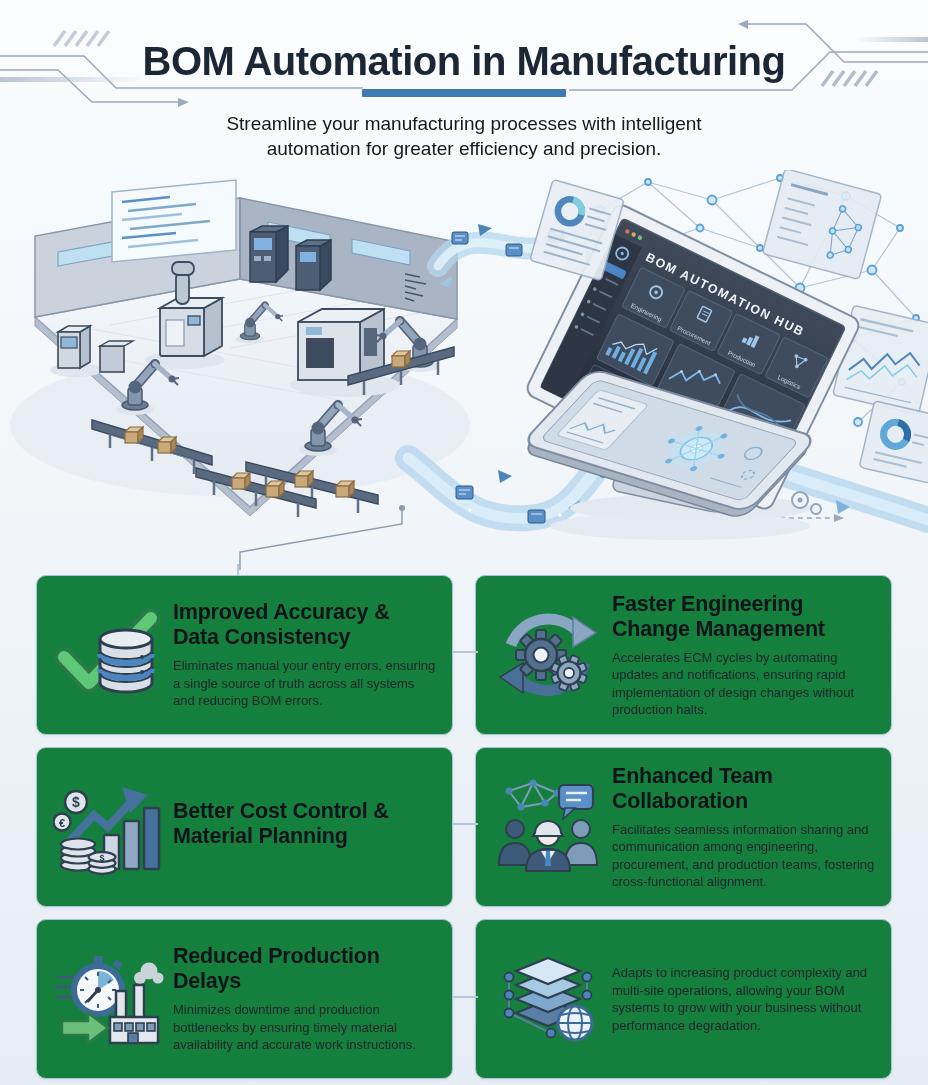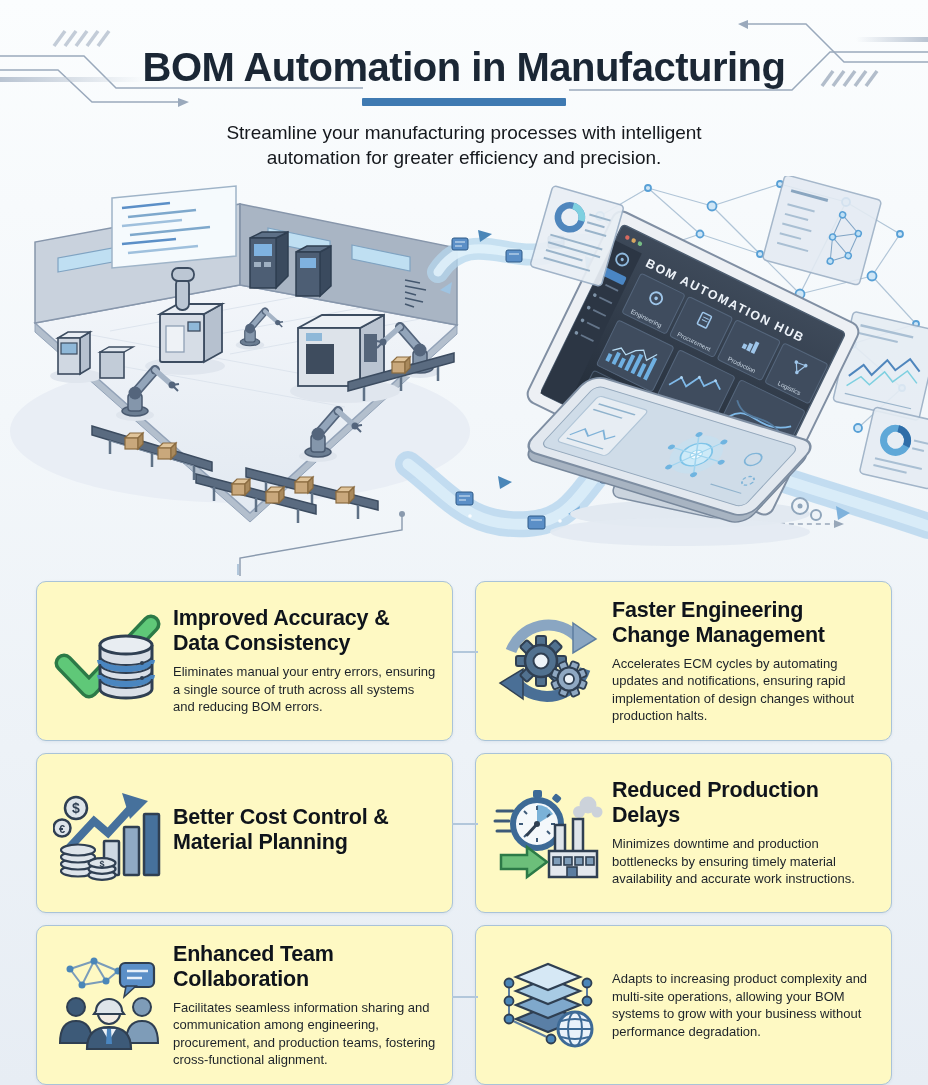--- a/index.html
+++ b/index.html
@@ -5,34 +5,34 @@
   html,body{margin:0;padding:0;}
   body{
     width:928px;height:1085px;overflow:hidden;position:relative;
     font-family:"Liberation Sans",sans-serif;
     background:linear-gradient(180deg,#fbfdfe 0%,#f3f7fa 38%,#e7edf4 100%);
   }
   .deco{position:absolute;left:0;top:0;pointer-events:none;}
   header{position:relative;height:168px;text-align:center;}
   .title{
     padding-top:36px;font-size:40px;font-weight:bold;color:#1b2735;
-    letter-spacing:-.5px;line-height:46px;margin:8px;
+    letter-spacing:-.5px;line-height:46px;margin:2px;
   }
   .underline-bar{width:204px;height:8px;background:#3f7ab2;margin:5px auto 13px auto;border-radius:1px;}
   .subtitle{font-size:19px;color:#15181d;line-height:25px;margin:14px;}
   .hero{display:block;width:928px;height:400px;}
   svg text{font-family:"Liberation Sans",sans-serif;}
   .dash-title{text-transform:uppercase;letter-spacing:1.6px;font-weight:bold;}
   .cards{
     margin:5px 36px 0 36px;
     display:grid;grid-template-columns:1fr 1fr;grid-template-rows:repeat(3,160px);
     column-gap:22px;row-gap:12px;
   }
   .card{
-    background:#fef9c3;border:1.5px solid #a9c3d8;border-radius:10px;
+    background:#15803d;border:1.5px solid #a9c3d8;border-radius:10px;
     box-shadow:0 1px 3px rgba(110,145,180,.14);
     display:flex;align-items:center;padding:8px 10px 8px 8px;box-sizing:border-box;
   }
   .card .icon-box{flex:0 0 128px;display:flex;align-items:center;justify-content:center;}
   .card .txt{flex:1;padding-right:6px;}
   .card h3{margin:0 0 7px 0;font-size:21.5px;line-height:25px;color:#0f141b;letter-spacing:-.2px;}
   .card p{margin:0;font-size:13px;line-height:17.5px;color:#1d232a;max-width:268px;}
   .conn{position:absolute;background:#b2c7db;}
   .icn{font-weight:bold;}
 </style>
@@ -634,66 +634,20 @@
       </svg>
     </div>
     <div class="txt">
       <h3>Better Cost Control &amp; Material Planning</h3>
     </div>
   </article>
 
   <article class="card">
     <div class="icon-box">
       <svg width="112" height="100" viewBox="0 0 110 100">
-        <g stroke="#3d5a78" stroke-width="3" stroke-linecap="round">
-          <line x1="4" y1="28" x2="20" y2="28"></line>
-            <line x1="2" y1="38" x2="16" y2="38"></line>
-            <line x1="4" y1="48" x2="18" y2="48"></line>
-        </g>
-        <rect x="40" y="7" width="9" height="8" rx="2" fill="#3d6a96"></rect>
-        <rect x="60" y="12" width="8" height="7" rx="2" fill="#3d6a96" transform="rotate(40 64 15)"></rect>
-        <circle cx="44" cy="41" r="24" fill="#f4f8fb" stroke="#3d6a96" stroke-width="6"></circle>
-        <path d="M44,41 L44,22 A19,19 0 0 1 60,31 Z" fill="#74aed6" opacity=".95"></path>
-        <g stroke="#3d5a78" stroke-width="2">
-          <line x1="44" y1="23" x2="44" y2="27"></line>
-            <line x1="44" y1="55" x2="44" y2="59"></line>
-          <line x1="26" y1="41" x2="30" y2="41"></line>
-            <line x1="58" y1="41" x2="62" y2="41"></line>
-          <line x1="31" y1="28" x2="34" y2="31"></line>
-            <line x1="57" y1="51" x2="54" y2="48"></line>
-          <line x1="31" y1="54" x2="34" y2="51"></line>
-            <line x1="57" y1="31" x2="54" y2="34"></line>
-        </g>
-        <line x1="44" y1="41" x2="34" y2="52" stroke="#2f3f52" stroke-width="3" stroke-linecap="round"></line>
-        <circle cx="44" cy="41" r="3" fill="#2f3f52"></circle>
-        <circle cx="86" cy="29" r="6" fill="#ccd2da"></circle>
-          <circle cx="95" cy="22" r="8.5" fill="#ccd2da"></circle>
-          <circle cx="104" cy="29" r="5.5" fill="#ccd2da"></circle>
-        <rect x="62" y="42" width="10" height="30" fill="#dfe5ea" stroke="#2f3f52" stroke-width="2.5"></rect>
-        <rect x="80" y="36" width="10" height="36" fill="#dfe5ea" stroke="#2f3f52" stroke-width="2.5"></rect>
-        <rect x="56" y="68" width="48" height="26" fill="#e3e8ee" stroke="#2f3f52" stroke-width="2.5"></rect>
-        <g fill="#7e9cb8" stroke="#2f3f52" stroke-width="1.6">
-          <rect x="60" y="74" width="8" height="8"></rect>
-            <rect x="71" y="74" width="8" height="8"></rect>
-          <rect x="82" y="74" width="8" height="8"></rect>
-            <rect x="93" y="74" width="8" height="8"></rect>
-        </g>
-        <rect x="74" y="84" width="10" height="10" fill="#5b7da0" stroke="#2f3f52" stroke-width="1.6"></rect>
-        <polygon points="8,72 34,72 34,64 54,79 34,94 34,86 8,86" fill="#6cbf7a" stroke="#2c7a47" stroke-width="2.5"></polygon>
-      </svg>
-    </div>
-    <div class="txt">
-      <h3>Reduced Production Delays</h3>
-      <p>Minimizes downtime and production bottlenecks by ensuring timely material availability and accurate work instructions.</p>
-    </div>
-  </article>
-
-  <article class="card">
-    <div class="icon-box">
-      <svg width="112" height="100" viewBox="0 0 110 100">
         <g stroke="#7a9cba" stroke-width="2">
           <line x1="16" y1="14" x2="40" y2="6"></line>
             <line x1="40" y1="6" x2="64" y2="16"></line>
           <line x1="16" y1="14" x2="28" y2="30"></line>
             <line x1="40" y1="6" x2="28" y2="30"></line>
           <line x1="40" y1="6" x2="52" y2="26"></line>
             <line x1="64" y1="16" x2="52" y2="26"></line>
           <line x1="28" y1="30" x2="52" y2="26"></line>
         </g>
         <g fill="#4a86b8">
@@ -720,20 +674,66 @@
     </div>
     <div class="txt">
       <h3>Enhanced Team Collaboration</h3>
       <p>Facilitates seamless information sharing and communication among engineering, procurement, and production teams, fostering cross-functional alignment.</p>
     </div>
   </article>
 
   <article class="card">
     <div class="icon-box">
       <svg width="112" height="100" viewBox="0 0 110 100">
+        <g stroke="#3d5a78" stroke-width="3" stroke-linecap="round">
+          <line x1="4" y1="28" x2="20" y2="28"></line>
+            <line x1="2" y1="38" x2="16" y2="38"></line>
+            <line x1="4" y1="48" x2="18" y2="48"></line>
+        </g>
+        <rect x="40" y="7" width="9" height="8" rx="2" fill="#3d6a96"></rect>
+        <rect x="60" y="12" width="8" height="7" rx="2" fill="#3d6a96" transform="rotate(40 64 15)"></rect>
+        <circle cx="44" cy="41" r="24" fill="#f4f8fb" stroke="#3d6a96" stroke-width="6"></circle>
+        <path d="M44,41 L44,22 A19,19 0 0 1 60,31 Z" fill="#74aed6" opacity=".95"></path>
+        <g stroke="#3d5a78" stroke-width="2">
+          <line x1="44" y1="23" x2="44" y2="27"></line>
+            <line x1="44" y1="55" x2="44" y2="59"></line>
+          <line x1="26" y1="41" x2="30" y2="41"></line>
+            <line x1="58" y1="41" x2="62" y2="41"></line>
+          <line x1="31" y1="28" x2="34" y2="31"></line>
+            <line x1="57" y1="51" x2="54" y2="48"></line>
+          <line x1="31" y1="54" x2="34" y2="51"></line>
+            <line x1="57" y1="31" x2="54" y2="34"></line>
+        </g>
+        <line x1="44" y1="41" x2="34" y2="52" stroke="#2f3f52" stroke-width="3" stroke-linecap="round"></line>
+        <circle cx="44" cy="41" r="3" fill="#2f3f52"></circle>
+        <circle cx="86" cy="29" r="6" fill="#ccd2da"></circle>
+          <circle cx="95" cy="22" r="8.5" fill="#ccd2da"></circle>
+          <circle cx="104" cy="29" r="5.5" fill="#ccd2da"></circle>
+        <rect x="62" y="42" width="10" height="30" fill="#dfe5ea" stroke="#2f3f52" stroke-width="2.5"></rect>
+        <rect x="80" y="36" width="10" height="36" fill="#dfe5ea" stroke="#2f3f52" stroke-width="2.5"></rect>
+        <rect x="56" y="68" width="48" height="26" fill="#e3e8ee" stroke="#2f3f52" stroke-width="2.5"></rect>
+        <g fill="#7e9cb8" stroke="#2f3f52" stroke-width="1.6">
+          <rect x="60" y="74" width="8" height="8"></rect>
+            <rect x="71" y="74" width="8" height="8"></rect>
+          <rect x="82" y="74" width="8" height="8"></rect>
+            <rect x="93" y="74" width="8" height="8"></rect>
+        </g>
+        <rect x="74" y="84" width="10" height="10" fill="#5b7da0" stroke="#2f3f52" stroke-width="1.6"></rect>
+        <polygon points="8,72 34,72 34,64 54,79 34,94 34,86 8,86" fill="#6cbf7a" stroke="#2c7a47" stroke-width="2.5"></polygon>
+      </svg>
+    </div>
+    <div class="txt">
+      <h3>Reduced Production Delays</h3>
+      <p>Minimizes downtime and production bottlenecks by ensuring timely material availability and accurate work instructions.</p>
+    </div>
+  </article>
+
+  <article class="card">
+    <div class="icon-box">
+      <svg width="112" height="100" viewBox="0 0 110 100">
         <g stroke="#5d7ea0" stroke-width="2">
           <line x1="16" y1="28" x2="16" y2="64"></line>
             <line x1="94" y1="28" x2="94" y2="46"></line>
           <line x1="16" y1="64" x2="58" y2="84"></line>
         </g>
         <polygon points="23,64 55,51 87,64 55,77" fill="#5a7fa6" stroke="#2f3f52" stroke-width="2.2"></polygon>
         <polygon points="23,50 55,37 87,50 55,63" fill="#7fa8cc" stroke="#2f3f52" stroke-width="2.2"></polygon>
         <polygon points="23,36 55,23 87,36 55,49" fill="#a8cbe4" stroke="#2f3f52" stroke-width="2.2"></polygon>
         <polygon points="23,22 55,9 87,22 55,35" fill="#d6e8f5" stroke="#2f3f52" stroke-width="2.2"></polygon>
         <g fill="#4a86b8" stroke="#2f3f52" stroke-width="1.8">

